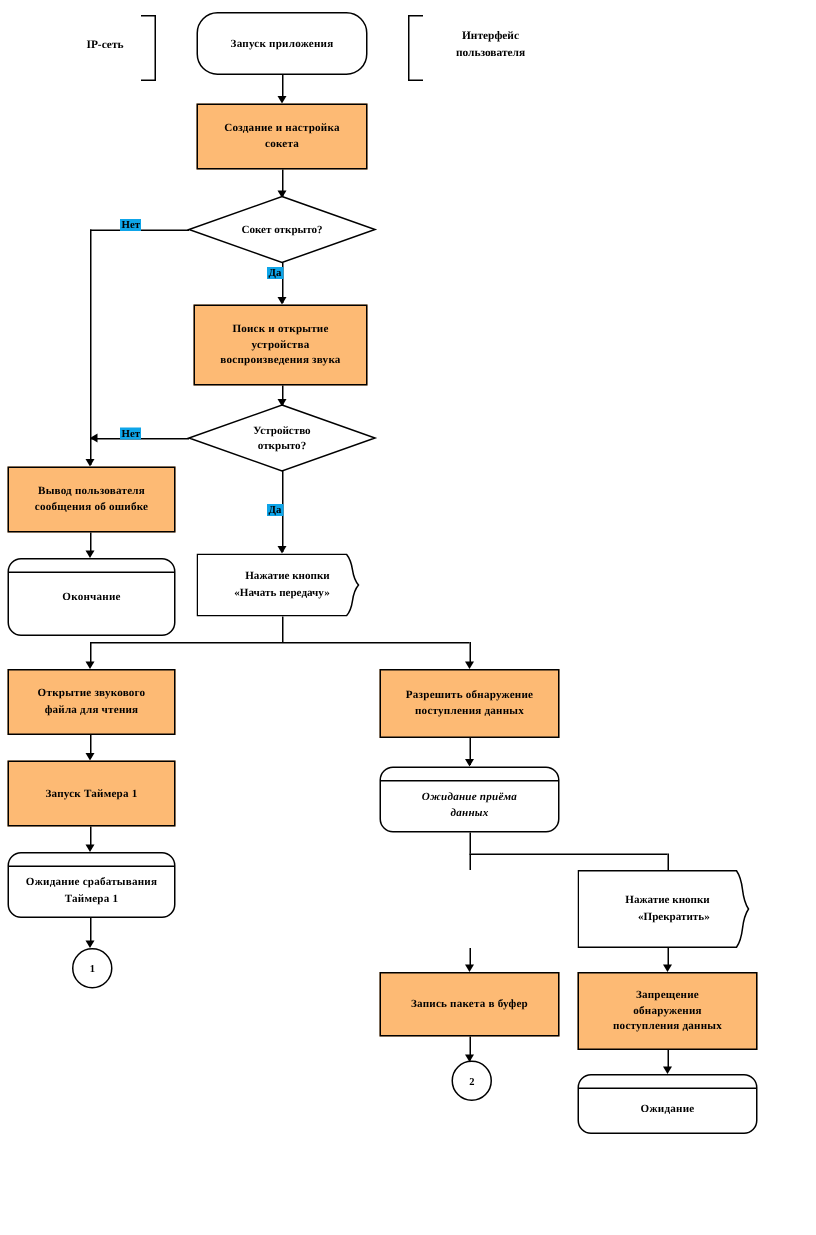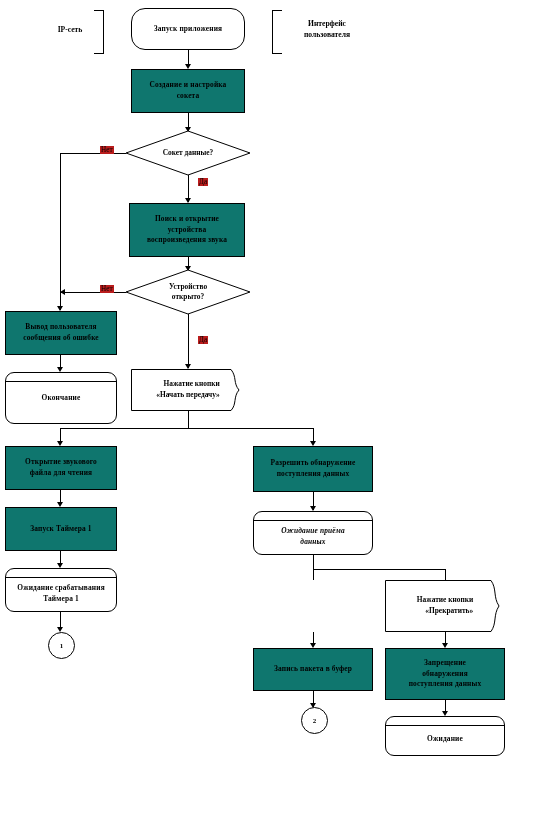--- a/index.html
+++ b/index.html
@@ -24,21 +24,21 @@
     text-align: center;
     color: #000000;
     font-size: 7.4px;
     font-weight: bold;
     line-height: 1.45;
     letter-spacing: 0.15px;
     padding: 1px 3px;
   }
   .proc {
     border: 1px solid #000000;
-    background: #0f766e;
+    background: #fdba74;
   }
   .rounded {
     border: 1px solid #000000;
     background: #ffffff;
     border-radius: 14px;
   }
   
   .barbox {
     border: 1px solid #000000;
     background: #ffffff;
@@ -119,26 +119,25 @@
   .arrow-left {
     position: absolute;
     width: 0; height: 0;
     border-top: 3px solid transparent;
     border-bottom: 3px solid transparent;
     border-right: 5px solid #000000;
   }
   .edge-label {
     position: absolute;
     font-size: 7.2px;
-    font-weight: normal;
-    color: #000;
-    background: #b91c1c;
+    font-weight: bold;
+    color: #000;
+    background: #0ea5e9;
     padding: 0 1px;
     white-space: nowrap;
-    margin-left: 20px;
   }
   .bracket {
     position: absolute;
     border: 1px solid #000000;
     border-left: none;
     width: 9px;
   }
   .group-label {
     position: absolute;
     font-size: 7.6px;
@@ -169,21 +168,21 @@
   <div class="node proc" style="left:131px; top:69px; width:114px; height:44px; white-space:pre-line;">Создание и настройка
 сокета</div>
 
   <div class="vline" style="left:188px; top:113px; height:18px;"></div>
   <div class="arrow-down" style="left:185px; top:127px;"></div>
 
   <div class="diamond-wrap" style="left:126px; top:131px; width:124px; height:44px;">
     <svg width="124" height="44" viewBox="0 0 124 44">
       <polygon points="62,0 124,22 62,44 0,22" fill="#ffffff" stroke="#000000" stroke-width="1"></polygon>
     </svg>
-    <div class="diamond-label" style="white-space:pre-line;">Сокет данные?</div>
+    <div class="diamond-label" style="white-space:pre-line;">Сокет открыто?</div>
   </div>
 
   <div class="hline" style="left:60px; top:153px; width:66px;"></div>
   <div class="edge-label" style="left:80px; top:146px;">Нет</div>
   <div class="vline" style="left:60px; top:153px; height:157px;"></div>
 
   <div class="vline" style="left:188px; top:175px; height:27px;"></div>
   <div class="edge-label" style="left:178px; top:178px;">Да</div>
   <div class="arrow-down" style="left:185px; top:198px;"></div>
 

